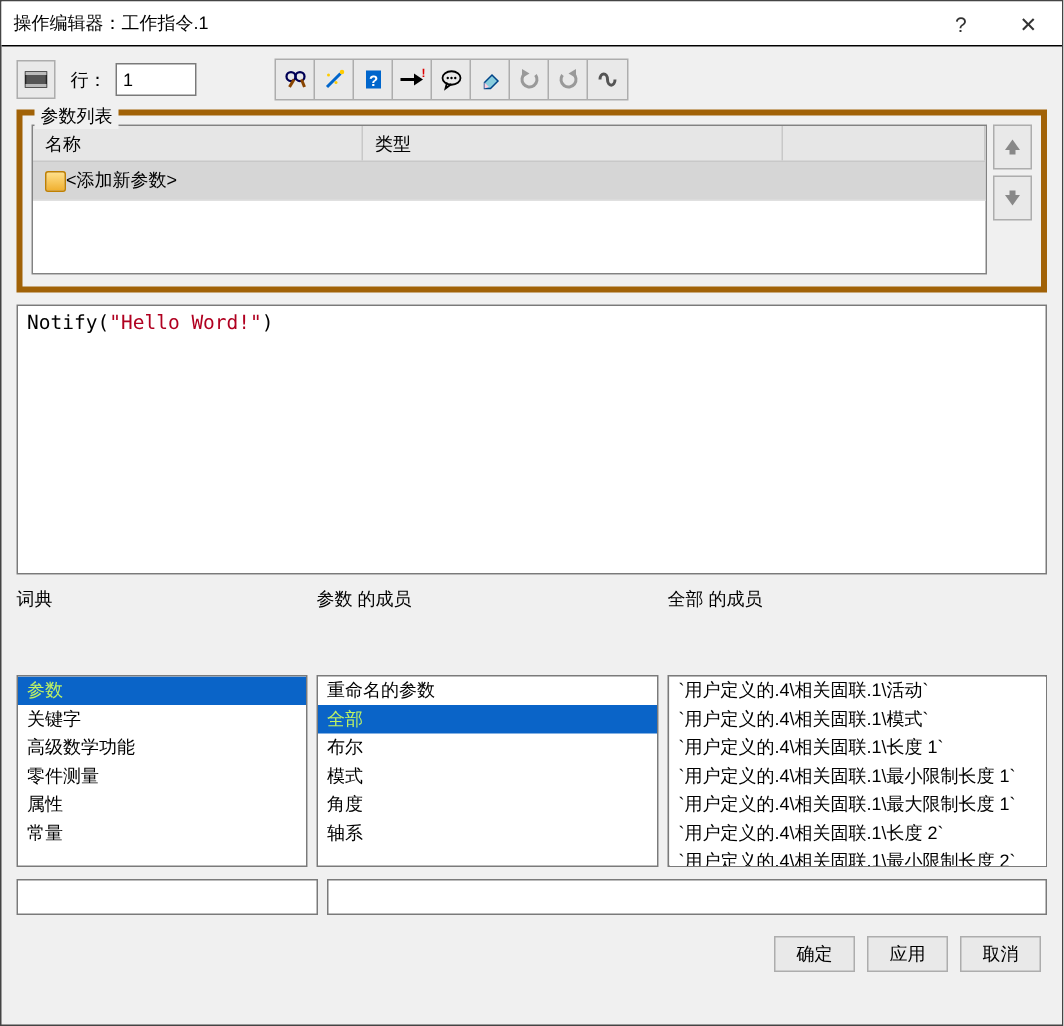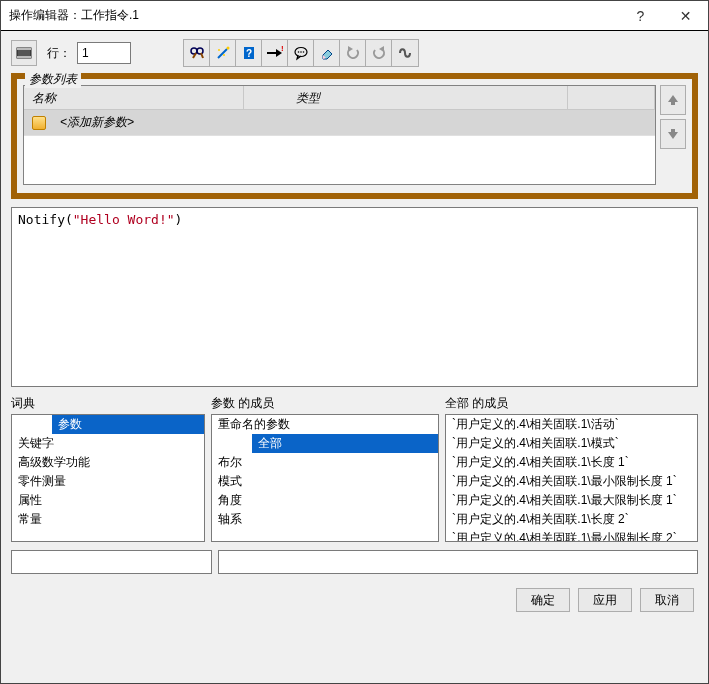--- a/index.html
+++ b/index.html
@@ -74,25 +74,24 @@
     width: 54px;
     height: 22px;
     border: 1px solid #7a7a7a;
     background: #fff;
     padding: 0 4px;
     font-size: 12px;
   }
 
   
   .fieldset {
-    border: 6px solid #a16207;
+    border: 4px solid #a16207;
     padding: 6px 6px 8px 6px;
     margin-bottom: 8px;
     position: relative;
-    font-style: italic;
   }
   .fieldset-legend {
     position: absolute;
     top: -8px;
     left: 8px;
     background: #f0f0f0;
     padding: 0 4px;
     font-size: 12px;
   }
   .param-table-wrap {
@@ -103,39 +102,38 @@
     flex: 1;
     border: 1px solid #828282;
     background: #fff;
     height: 100px;
   }
   .pt-header {
     display: flex;
     background: #e6e6e6;
     border-bottom: 1px solid #c8c8c8;
     height: 24px;
-    gap: 44px;
   }
   .pt-header-cell {
     border-right: 1px solid #c8c8c8;
     padding: 4px 8px;
     font-size: 12px;
   }
   .pt-row {
     display: flex;
     height: 26px;
     align-items: center;
     background: #d6d6d6;
     border-bottom: 1px solid #e0e0e0;
   }
   .pt-row .pt-cell {
     padding: 3px 8px;
     display: flex;
     align-items: center;
-    gap: 14px;
+    gap: 0;
   }
   .pt-row-icon {
     width: 14px; height: 14px;
     background: linear-gradient(#ffe08a, #f0b030);
     border: 1px solid #c08000;
     border-radius: 2px;
   }
   .pt-side-btns {
     display: flex;
     flex-direction: column;
@@ -170,20 +168,21 @@
   
   .dict-row {
     display: flex;
     gap: 6px;
     margin-bottom: 8px;
   }
   .dict-col {
     display: flex;
     flex-direction: column;
     min-width: 0;
+    gap: 40px;
   }
   .dict-col.col1 { width: 194px; }
   .dict-col.col2 { width: 228px; }
   .dict-col.col3 { flex: 1; }
   .dict-label {
     font-size: 12px;
     padding-bottom: 2px;
   }
   .listbox {
     border: 1px solid #7a7a7a;
@@ -196,22 +195,21 @@
     overflow-x: scroll;
   }
   .listbox-item {
     padding: 1px 6px;
     font-size: 12px;
     white-space: nowrap;
     line-height: 17px;
   }
   .listbox-item.selected {
     background: #0a64c8;
-    color: #ffffff;
-    margin-left: 40px;
+    color: #bef264;
   }
 
   
   .bottom-inputs {
     display: flex;
     gap: 6px;
     margin-bottom: 10px;
   }
   .bottom-inputs .bi {
     height: 24px;

